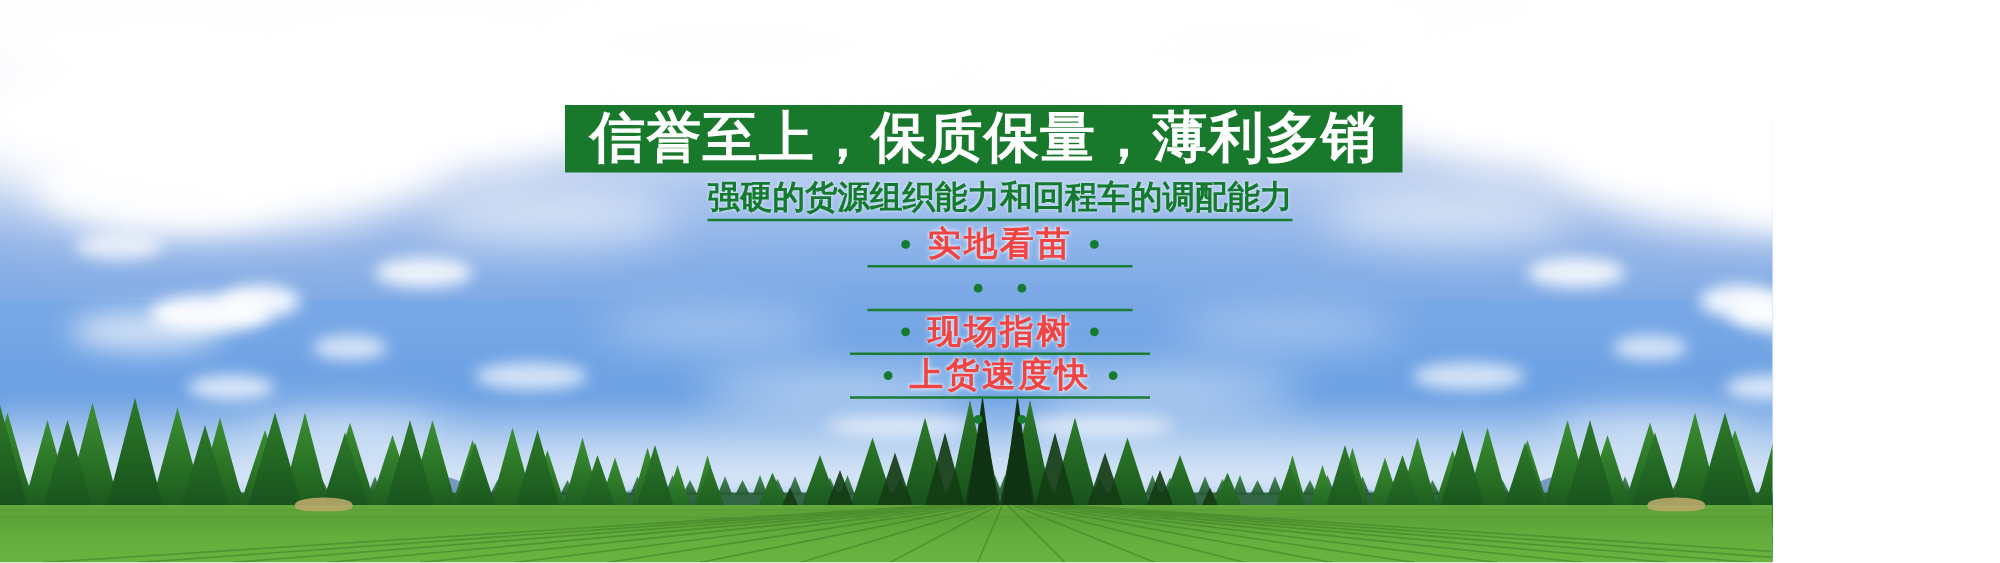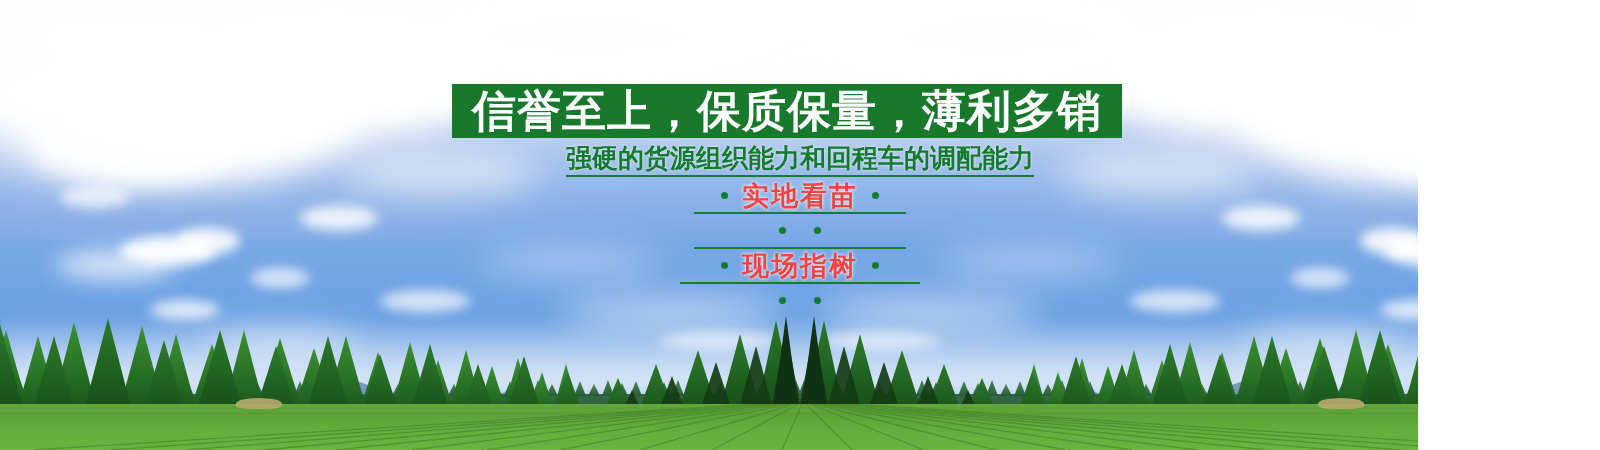--- a/index.html
+++ b/index.html
@@ -498,20 +498,28 @@
 
     <div class="feature-row">
       <div class="feature-inner">
         <span class="dot left"></span>
         <span class="feature-label">现场指树</span>
         <span class="dot right"></span>
       </div>
       <span class="feature-rule rule-w5"></span>
     </div>
 
+    <div class="feature-row">
+      <div class="feature-inner">
+        <span class="dot left"></span>
+        <span class="feature-label">上货速度快</span>
+        <span class="dot right"></span>
+      </div>
+      <span class="feature-rule rule-w5"></span>
+    </div>
 
     <div class="feature-row">
       <div class="feature-inner">
         <span class="dot left"></span>
         <span class="dot right"></span>
       </div>
     </div>
 
   </div>
 

